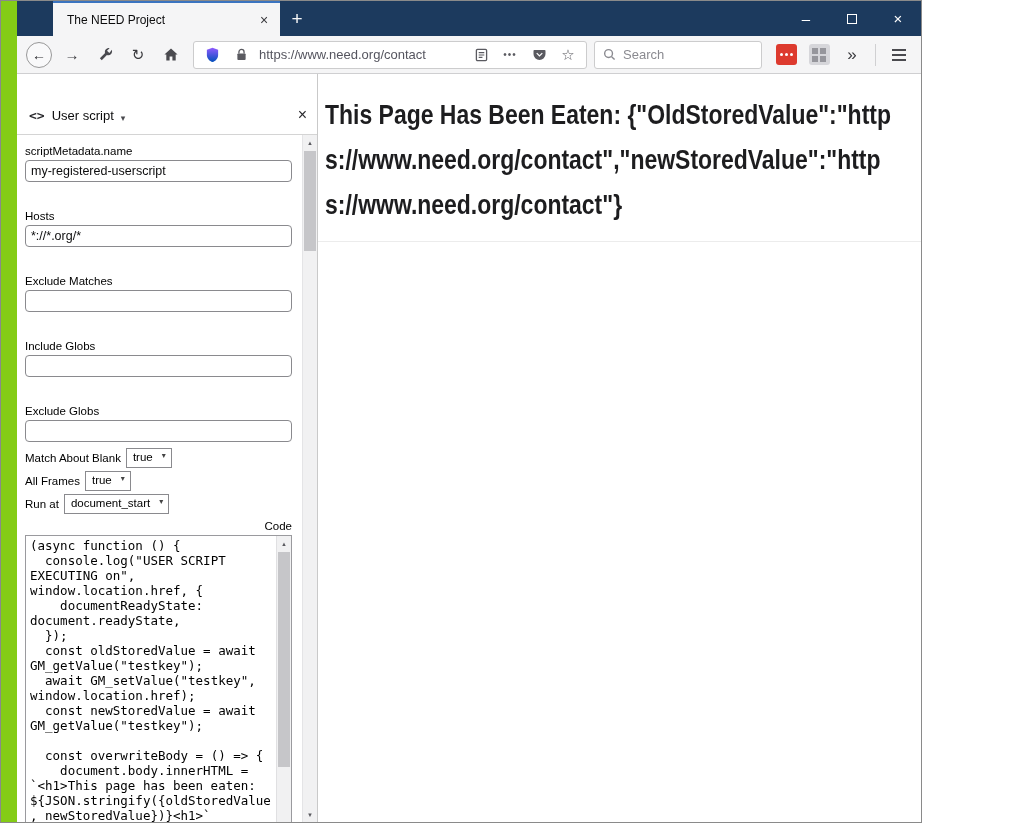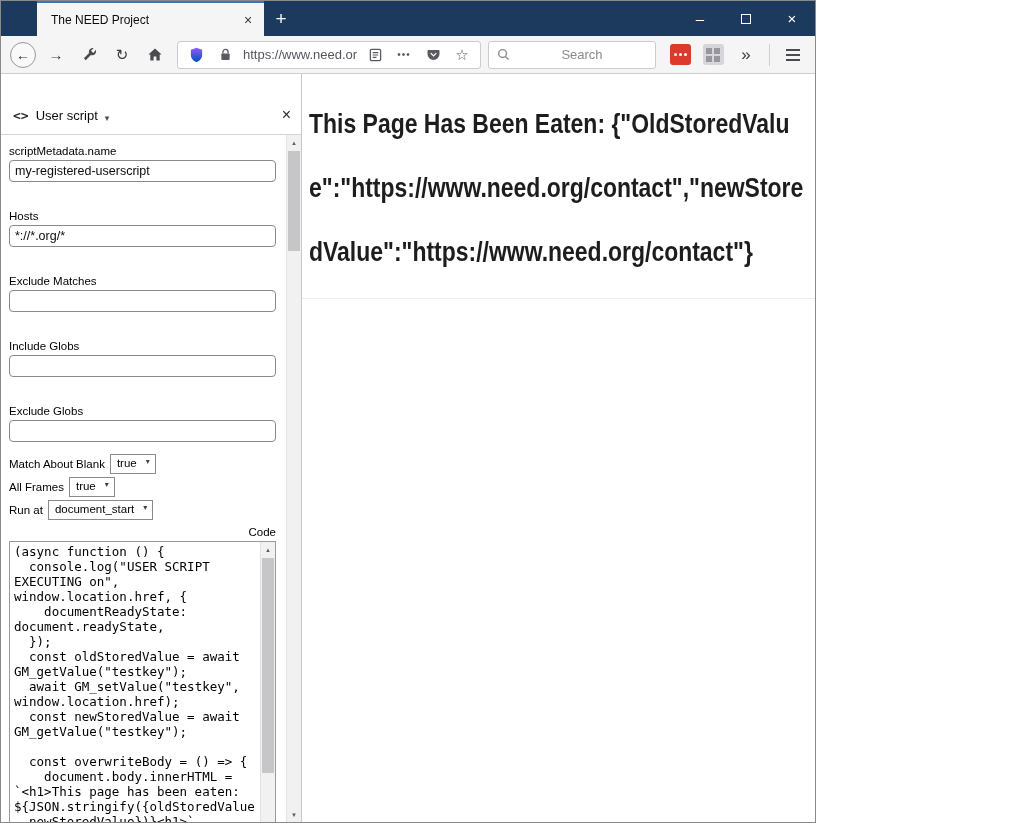--- a/index.html
+++ b/index.html
@@ -1,19 +1,19 @@
 <!DOCTYPE html>
 <html><head>
 <meta charset="utf-8">
 <style>
   * { box-sizing: border-box; margin: 0; padding: 0; }
   html,body { width:1026px; height:823px; overflow:hidden; background:#fff;
               font-family:"Liberation Sans", sans-serif; }
-  .window { position:relative; width:816px; height:823px; border:1px solid #8a8a8a;
-            display:flex; flex-direction:column; background:#84cc16; }
+  .window { position:relative; width:922px; height:823px; border:1px solid #8a8a8a;
+            display:flex; flex-direction:column; background:#84cc16;padding-left:16px; }
 
   
   .titlebar { height:35px; background:#1c3a5e; display:flex; align-items:stretch; flex:0 0 35px; }
   .tab { margin-left:36px; width:227px; background:#f5f5f6; color:#0c0c0d;
          display:flex; align-items:center; padding:0 7px 0 14px; font-size:12px;
          border-top:2px solid #3b74c0; }
   .tab-title { flex:1; white-space:nowrap; overflow:hidden; }
   .tab-close { width:18px; height:18px; display:flex; align-items:center; justify-content:center;
                color:#3a3a3e; font-size:14px; cursor:default; }
   .new-tab { width:34px; color:#f5f5f6; font-size:19px; display:flex; align-items:center;
@@ -35,21 +35,21 @@
             display:flex; align-items:center; padding:0 7px; gap:7px; margin:0 4px; min-width:0; }
   .url-input { flex:1; border:none; outline:none; font-size:13px; color:#55555f;
                font-family:"Liberation Sans", sans-serif; background:transparent; min-width:0; }
   .pa { width:22px; height:22px; display:flex; align-items:center; justify-content:center;
         color:#5a5a60; font-size:13px; flex:0 0 auto; }
   .dots { font-size:10px; letter-spacing:1px; color:#5a5a60; }
   .searchbar { width:168px; height:28px; background:#fff; border:1px solid #cccccd;
                border-radius:3px; display:flex; align-items:center; padding:0 8px; gap:7px;
                flex:0 0 168px; margin-right:6px; }
   .search-input { flex:1; border:none; outline:none; font-size:13px; color:#3a3a3e;
-                  font-family:"Liberation Sans", sans-serif; background:transparent; min-width:0;text-align:center; }
+                  font-family:"Liberation Sans", sans-serif; background:transparent; min-width:0; }
   .search-input::placeholder { color:#8a8a90; }
   .ext-red { width:21px; height:21px; border-radius:3px; background:#dd3a2e;
              display:flex; align-items:center; justify-content:center; gap:2px; }
   .ext-red i { width:3px; height:3px; border-radius:50%; background:#fff; display:block; }
   .ext-gray { width:21px; height:21px; border-radius:3px; background:#d6d6da;
               display:grid; grid-template-columns:6px 6px; grid-template-rows:6px 6px;
               gap:2px; align-content:center; justify-content:center; }
   .ext-gray i { background:#96969c; display:block; }
   .vsep { width:1px; height:22px; background:#d0d0d2; margin:0 5px; }
   .hamb { display:flex; flex-direction:column; gap:3px; }
@@ -70,21 +70,21 @@
   .sb-close { margin-left:auto; font-size:16px; color:#2a2a2e; line-height:1; }
   .sidebar-body { position:absolute; top:61px; left:0; right:15px; bottom:0;
                   padding:10px 10px 0 8px; overflow:hidden; }
   .f-label { display:block; font-size:11.5px; color:#000; margin:28px 0 3px; }
   .sidebar-body > .f-label:first-child { margin-top:0; }
   .f-input { width:100%; height:22px; border:1px solid #8a8a8e; padding:2px 5px;
              font-size:12.5px; font-family:"Liberation Sans", sans-serif; color:#0c0c0d;
              background:#fff; border-radius:4px; outline:none; }
   .opt-row { display:flex; align-items:center; gap:5px; font-size:11.5px; color:#000;
              margin-top:3px; height:20px; }
-  .opt-row.first { margin-top:12px; }
+  .opt-row.first { margin-top:6px; }
   .fakeselect { display:inline-flex; align-items:flex-start; gap:9px; border:1px solid #8a8a8e;
                 background:#fff; padding:2px 5px 2px 6px; font-size:11.5px; height:20px; }
   .sel-chev { font-size:8px; color:#444; }
   .code-label { display:block; font-size:11.5px; color:#000; margin:6px 0 3px;text-align:right; }
   .code-box { position:relative; border:1px solid #9a9a9e; height:347px; background:#fff;
               padding:2px 17px 2px 4px; overflow:hidden; }
   .code-text { font-family:"DejaVu Sans Mono", monospace; font-size:12.5px; line-height:15px;
                color:#000; white-space:pre-wrap; overflow-wrap:break-word; }
 
   
@@ -94,21 +94,21 @@
   .sb .up { top:0; } .sb .dn { bottom:0; }
   .sb .thumb { position:absolute; left:1px; right:1px; background:#c6c6c9; }
   .side-scroll { top:61px; right:0; bottom:0; border-left:1px solid #e4e4e6; }
   .side-scroll .thumb { top:16px; height:100px; }
   .code-scroll { top:0; right:0; bottom:0; border-left:1px solid #e0e0e2; }
   .code-scroll .thumb { top:16px; height:215px; }
 
   
   .main { flex:1; min-width:0; background:#fff; overflow:hidden; }
   .heading-wrap { padding:18px 8px 14px 7px; border-bottom:1px solid #ececec; }
-  h1.page-h1 { font-size:28px; line-height:64px; font-weight:700; color:#1d1d1f; }
+  h1.page-h1 { font-size:28px; line-height:45px; font-weight:700; color:#1d1d1f; }
   .condense { display:block; width:122%; transform:scaleX(0.82); transform-origin:0 0;
               word-break:break-all; }
 
   
   .isvg { display:flex; align-items:center; justify-content:center; }
 </style>
 </head>
 <body>
 
 <div class="window">

